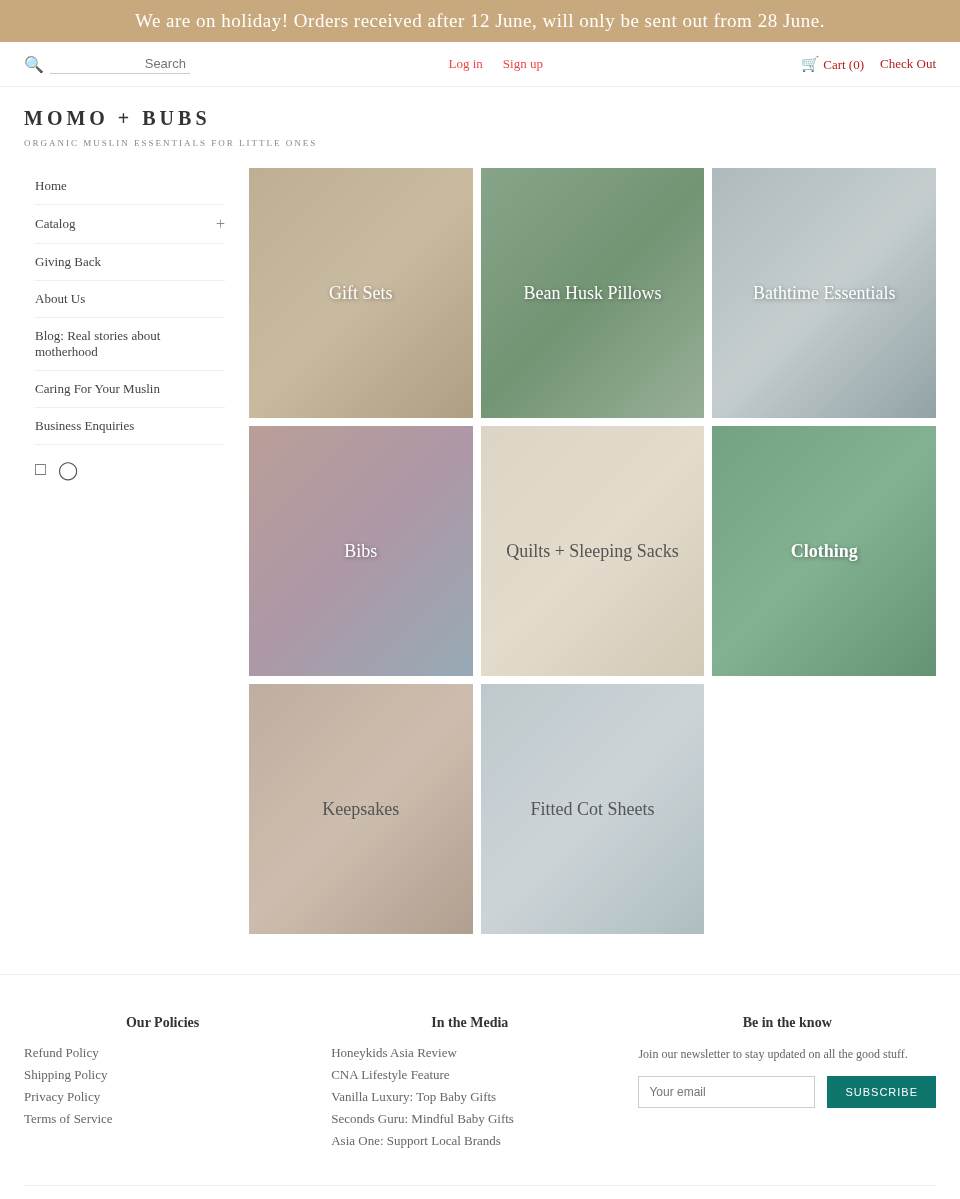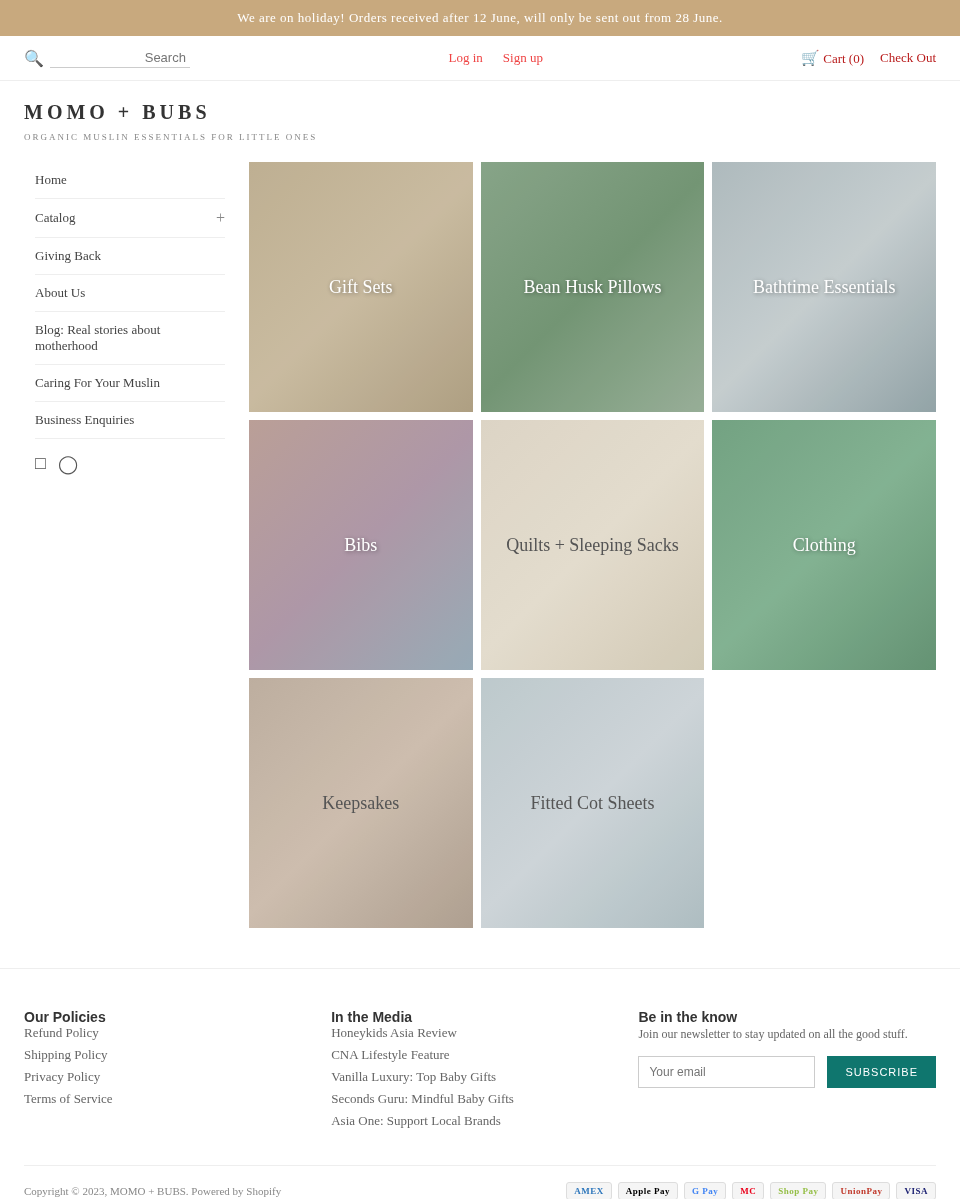--- a/index.html
+++ b/index.html
@@ -4,21 +4,21 @@
   <style>
     * { box-sizing: border-box; margin: 0; padding: 0; }
     body { font-family: 'Georgia', serif; color: #333; background: #fff; font-size: 14px; }
 
     
     .holiday-banner {
       background: #c8a97e;
       color: #fff;
       text-align: center;
       padding: 10px;
-      font-size: 13px;
+      font-size: 19px;
       letter-spacing: 0.5px;
     }
 
     
     .top-nav {
       display: flex;
       align-items: center;
       justify-content: space-between;
       padding: 12px 24px;
       border-bottom: 1px solid #eee;
@@ -160,41 +160,43 @@
       padding: 10px;
       background: rgba(0,0,0,0.05);
     }
 
     
     .card-gift-sets { background: linear-gradient(135deg, #c9b99a 0%, #d4c5a9 50%, #b8a88a 100%); }
     .card-bean-husk { background: linear-gradient(135deg, #8fad90 0%, #7a9e7b 50%, #a0b8a0 100%); }
     .card-bathtime { background: linear-gradient(135deg, #b8c5c8 0%, #d0d8da 50%, #9aacb0 100%); }
     .card-bibs { background: linear-gradient(135deg, #c4a8a0 0%, #b8a0b0 50%, #a0b4c0 100%); }
     .card-quilts { background: linear-gradient(135deg, #e8e0d0 0%, #f0e8d8 50%, #ddd5c0 100%); }
-    .card-clothing { background: linear-gradient(135deg, #7aab8a 0%, #8abc9a 50%, #6a9b7a 100%); }
+    .card-clothing { background: linear-gradient(135deg, #7aab8a 0%, #8abc9a 50%, #6a9b7a 100%); font-weight: bold; }
     .card-swaddles { background: linear-gradient(135deg, #d4c8a8 0%, #e0d4b8 50%, #c8bc98 100%); }
     .card-keepsakes { background: linear-gradient(135deg, #c8b8a8 0%, #d8c8b8 50%, #b8a898 100%); }
     .card-cot-sheets { background: linear-gradient(135deg, #c8d4d8 0%, #d8e0e4 50%, #b8c8cc 100%); }
 
     
     footer {
       background: #fff;
       border-top: 1px solid #eee;
       padding: 40px 24px 20px 24px;
     }
     .footer-top {
       display: grid;
       grid-template-columns: 1fr 1fr 1fr;
       gap: 30px;
       margin-bottom: 30px;
     }
     .footer-section h3 {
       font-size: 14px;
-      font-family: Liberation Sans, sans-serif;
+      font-family: Liberation Serif, serif;
+      margin-bottom: 14px;
       color: #333;
+      text-align: center;
     }
     .footer-link {
       display: block;
       color: #666;
       text-decoration: none;
       font-size: 13px;
       margin-bottom: 6px;
       cursor: pointer;
     }
     .footer-newsletter {

